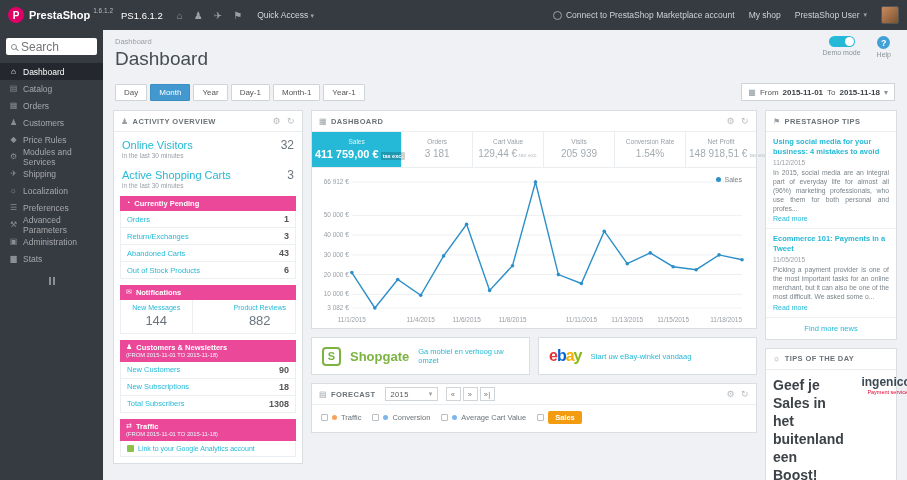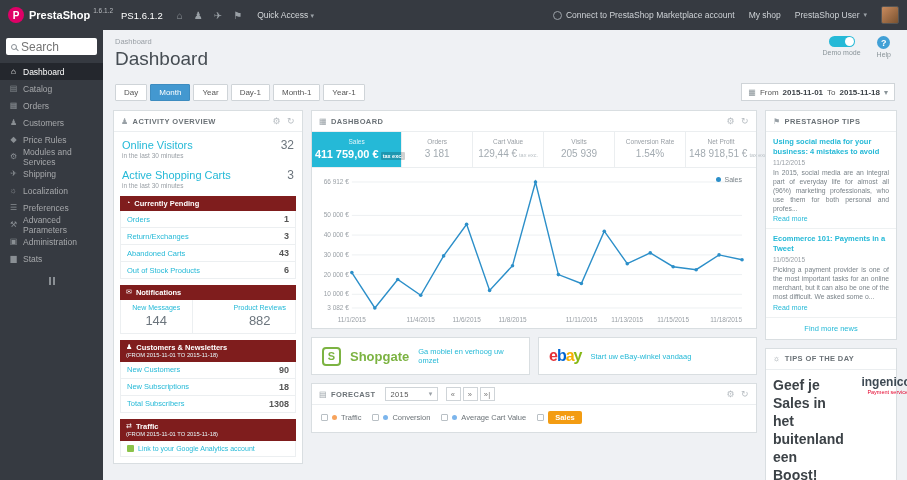--- a/index.html
+++ b/index.html
@@ -62,21 +62,21 @@
   .head-tools{margin-left:auto;display:flex;gap:6px;color:#b6bcc1;font-size:9px;font-weight:normal;}
   .head-tools span{cursor:pointer;}
 
   
   .ao-block{padding:6px 8px 3px;}
   .ao-line{display:flex;justify-content:space-between;align-items:center;}
   .ao-label{color:#25b9d7;font-size:11px;cursor:pointer;}
   .ao-value{color:#6c757d;font-size:12px;font-weight:300;}
   .ao-sub{font-size:6.5px;color:#9aa0a6;margin-top:0;}
   .section{margin:4px 6px 6px;}
-  .section-head{background:#7f1d1d;color:#fff;font-size:7.5px;font-weight:bold;padding:3px 6px;line-height:1.2;}
+  .section-head{background:#ec4899;color:#fff;font-size:7.5px;font-weight:bold;padding:3px 6px;line-height:1.2;}
   .sh-line{display:flex;align-items:center;gap:4px;}
   .sh-ico{font-size:7px;font-weight:normal;}
   .sh-sub{font-weight:normal;font-size:5.8px;color:#e8fafd;}
   .section-row{display:flex;justify-content:space-between;align-items:center;padding:3px 6px;border:1px solid #eceff1;border-top:none;}
   .sr-label{color:#25b9d7;font-size:7.5px;cursor:pointer;}
   .sr-value{color:#555;font-weight:bold;font-size:9px;}
   .notif{display:flex;border:1px solid #eceff1;border-top:none;gap:32px;}
   .notif-cell{flex:1;text-align:center;padding:4px 2px 5px;cursor:pointer;}
   .notif-cell:first-child{border-right:1px solid #eceff1;}
   .nc-label{color:#25b9d7;font-size:7px;}

